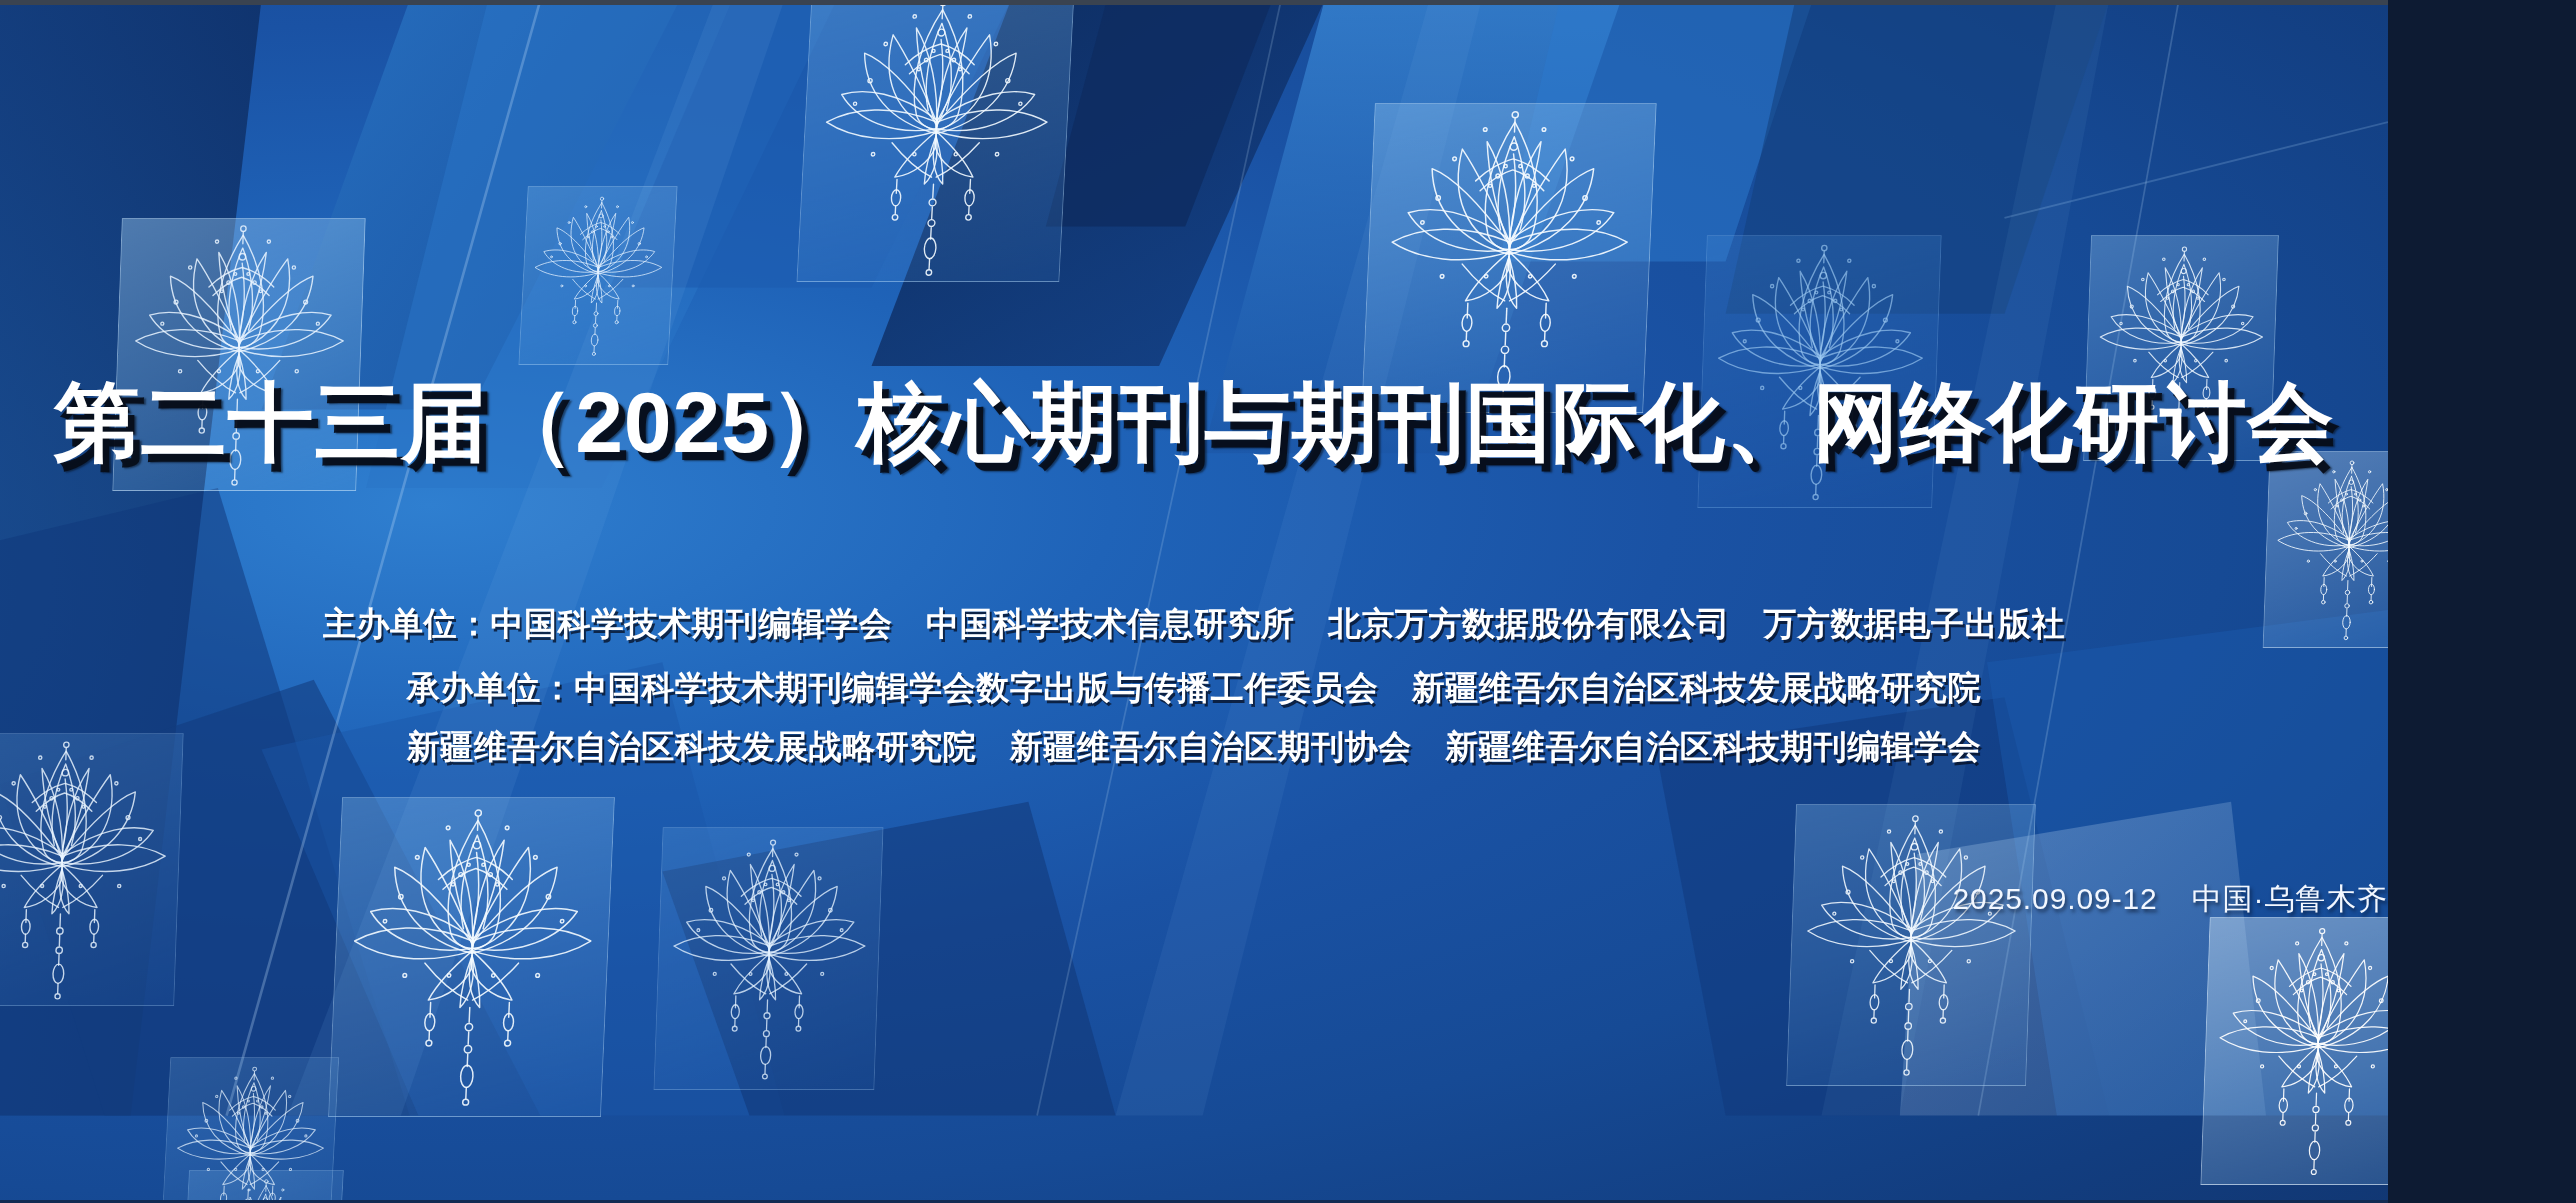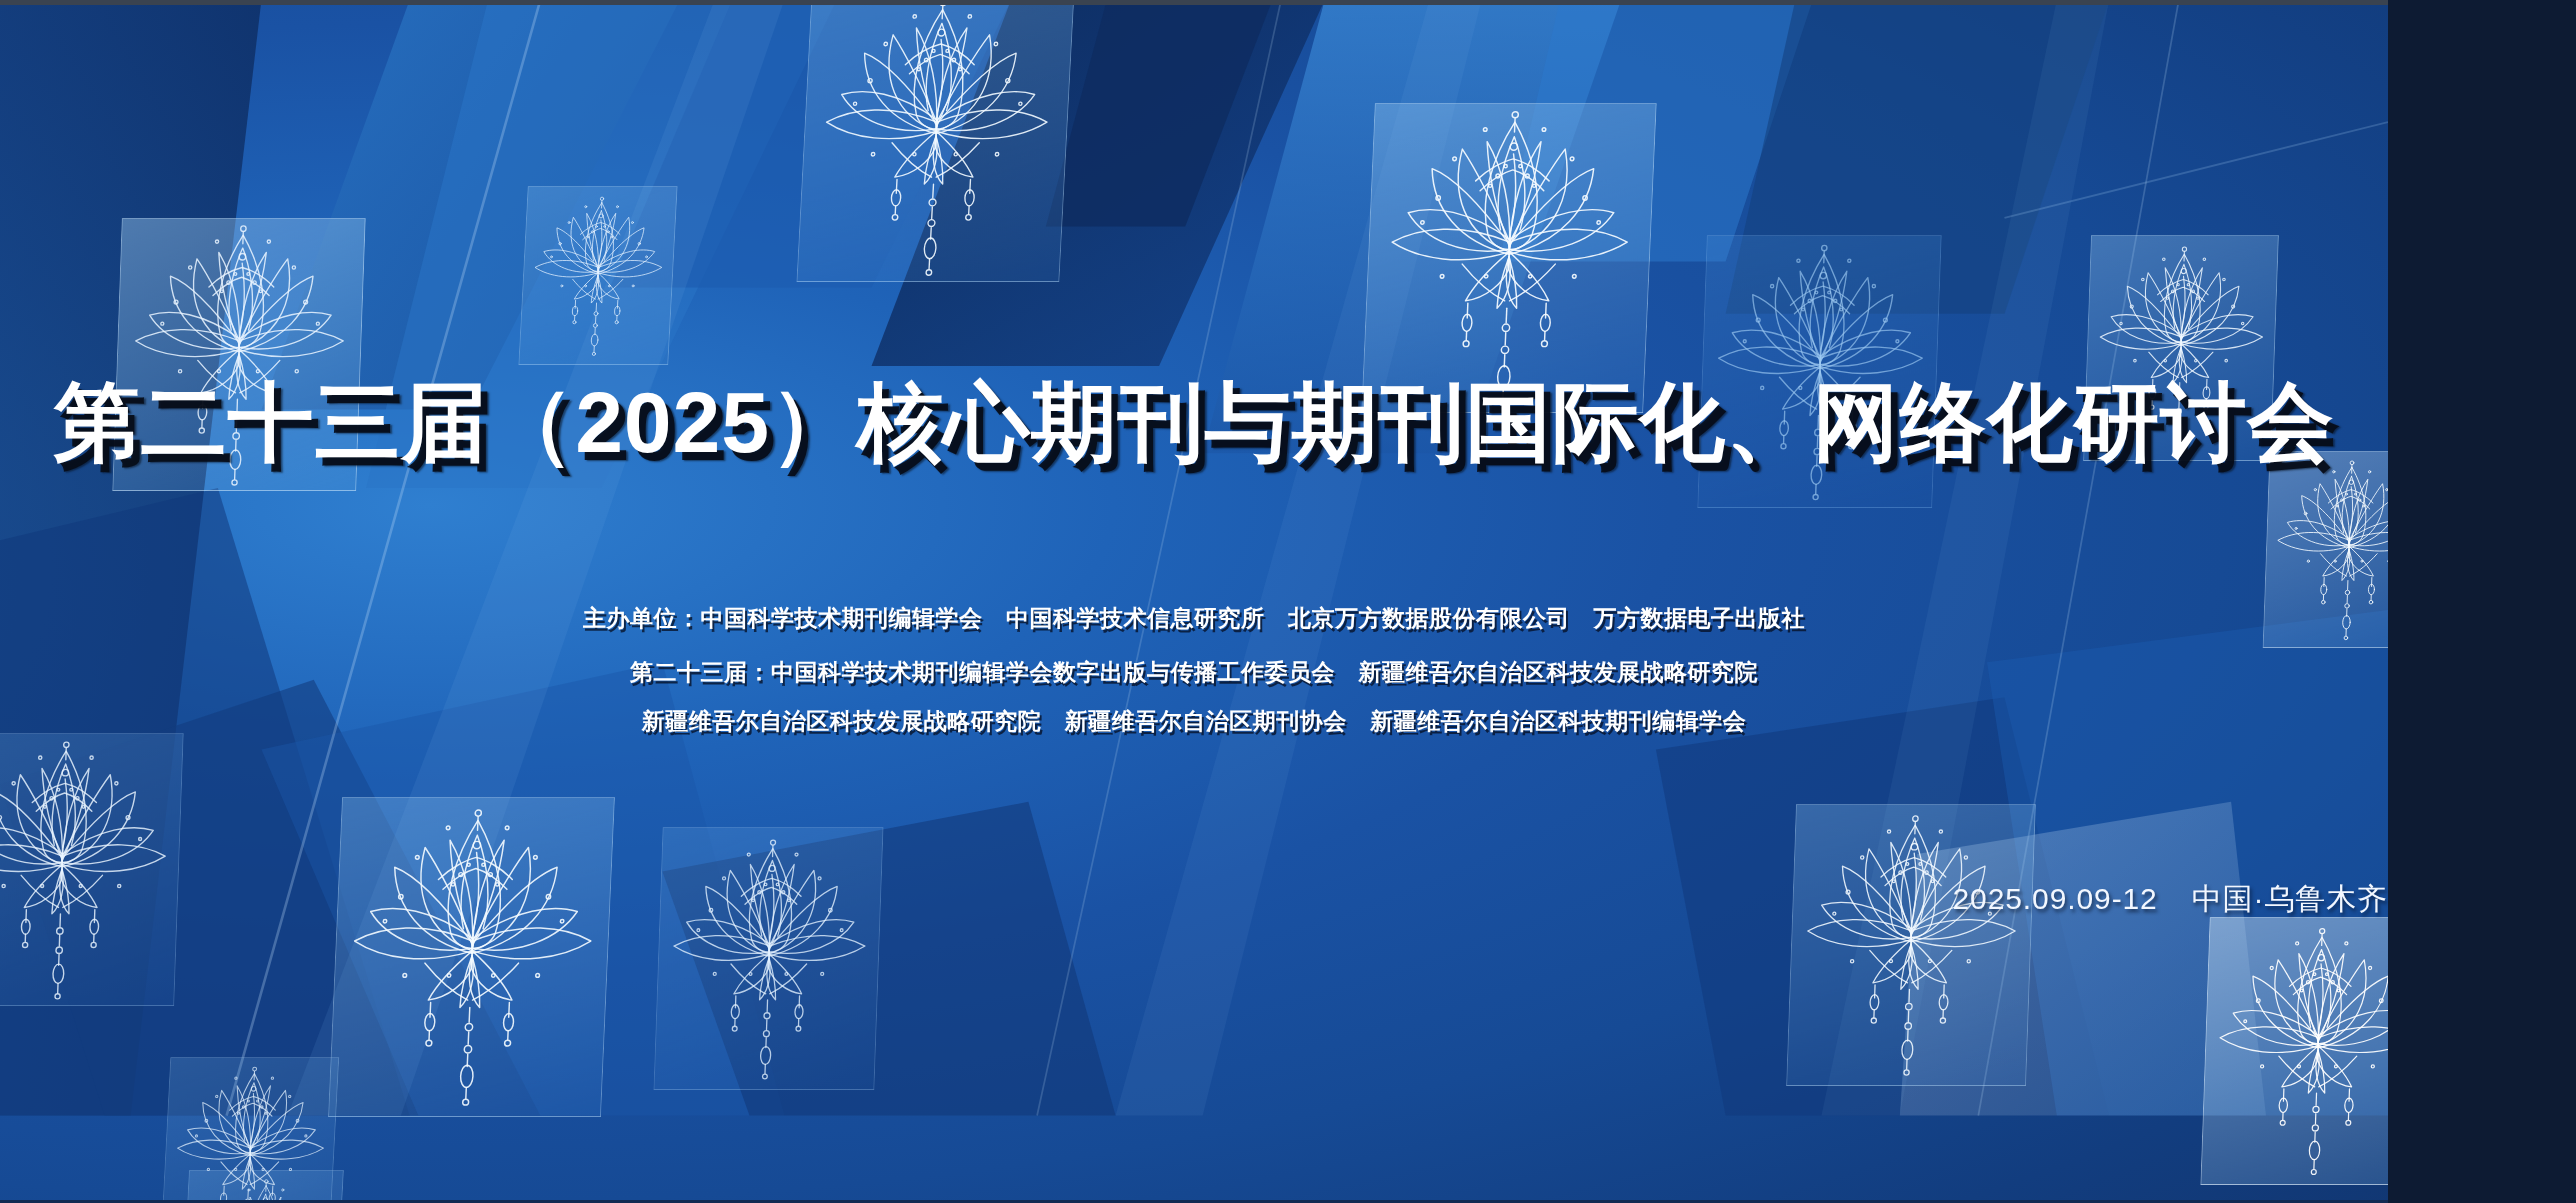--- a/index.html
+++ b/index.html
@@ -38,21 +38,21 @@
       6.6px 7.5px 0 rgba(6,12,24,.92),
       8.5px 9.4px 1.9px rgba(6,12,24,.55);
   }
   
   .orgs{
     position:absolute;left:0;right:0;top:607px;
     text-align:center;
     color:#ffffff;
   }
   .org-line{
-    font-size:23px;
+    font-size:33px;
     font-weight:700;
     line-height:1;
     white-space:nowrap;
     text-shadow:1.9px 2.8px 0 rgba(5,14,32,.75);
     letter-spacing:0.5px;
   }
   .org-line.l1{margin-bottom:31px;}
   .org-line.l2{margin-bottom:26px;}
   .org-line.l3{}
   
@@ -324,21 +324,21 @@
     </div>
 
   </div>
 
   <div class="text-layer">
 
     <div class="title">第二十三届（2025）核心期刊与期刊国际化、网络化研讨会</div>
 
     <div class="orgs">
       <div class="org-line l1">主办单位：中国科学技术期刊编辑学会　中国科学技术信息研究所　北京万方数据股份有限公司　万方数据电子出版社</div>
-      <div class="org-line l2">第二十三届：中国科学技术期刊编辑学会数字出版与传播工作委员会　新疆维吾尔自治区科技发展战略研究院</div>
+      <div class="org-line l2">承办单位：中国科学技术期刊编辑学会数字出版与传播工作委员会　新疆维吾尔自治区科技发展战略研究院</div>
       <div class="org-line l3">新疆维吾尔自治区科技发展战略研究院　新疆维吾尔自治区期刊协会　新疆维吾尔自治区科技期刊编辑学会</div>
     </div>
 
     <div class="date">
       <span>2025.09.09-12</span><span class="gap"></span><span>中国·乌鲁木齐</span>
     </div>
 
   </div>
 
   <div class="edge-bottom"></div>

